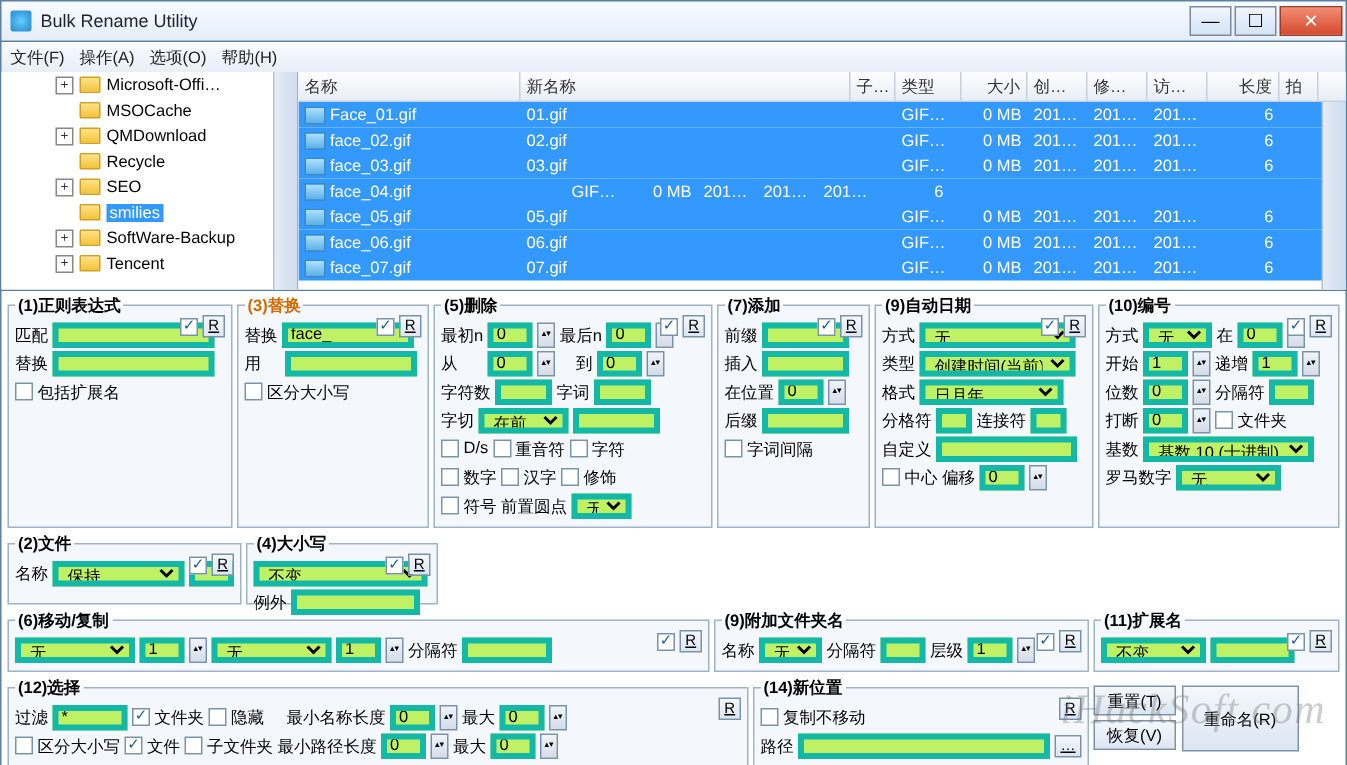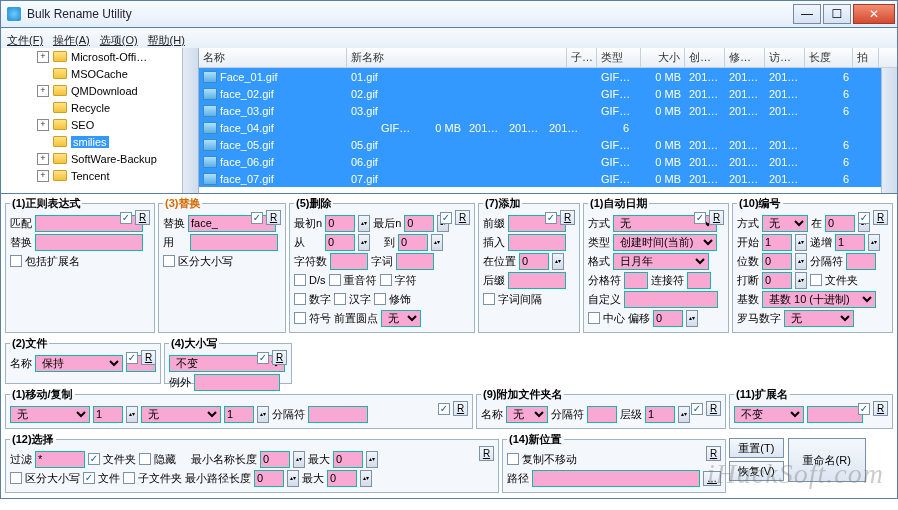--- a/index.html
+++ b/index.html
@@ -7,21 +7,21 @@
 
 
 .titlebar { height: 28px; background: linear-gradient(#f7fbff,#e4eef9); border: 1px solid #5a7fa0; display: flex; align-items: center; padding-left: 6px; }
 .titlebar .app-icon { width: 14px; height: 14px; background: radial-gradient(circle,#6cf,#28c); border-radius: 2px; margin-right: 6px; }
 .titlebar .title { flex: 1; color: #223; font-size: 12px; }
 .winbtns { display: flex; height: 20px; margin-right: 2px; }
 .winbtn { width: 28px; height: 20px; border: 1px solid #7a8a9a; background: linear-gradient(#f0f6ff,#d4e3f4); margin-left: 2px; display: flex; align-items: center; justify-content: center; font-size: 12px; }
 .winbtn.close { background: linear-gradient(#f28d73,#d44a2f); border-color: #a03a25; color: #fff; width: 42px; }
 
 
-.menubar { height: 20px; background: linear-gradient(#f8fbff,#e8eff8); border-left: 1px solid #5a7fa0; border-right: 1px solid #5a7fa0; display: flex; align-items: flex-end; padding-left: 6px; gap: 10px; color: #222; text-decoration: underline; }
+.menubar { height: 20px; background: linear-gradient(#f8fbff,#e8eff8); border-left: 1px solid #5a7fa0; border-right: 1px solid #5a7fa0; display: flex; align-items: center; padding-left: 6px; gap: 10px; color: #222; }
 
 
 .upper { height: 146px; border: 1px solid #5a7fa0; border-top: none; display: flex; }
 .tree { width: 198px; border-right: 1px solid #a0b4c8; background: #fff; overflow: hidden; position: relative; }
 .tree-sb { position: absolute; right: 0; top: 0; width: 16px; height: 100%; background: linear-gradient(90deg,#e4ecf6,#d0dcec); border-left: 1px solid #b0c0d4; }
 .tree-row { display: flex; align-items: center; height: 17px; padding-left: 36px; white-space: nowrap; }
 .tree-row .pm { width: 12px; height: 12px; border: 1px solid #888; background: #fff; margin-right: 4px; display: flex; align-items: center; justify-content: center; font-size: 9px; line-height: 1; color: #333; }
 .tree-row .folder { width: 14px; height: 11px; background: linear-gradient(#ffe28a,#f3c33a); border: 1px solid #d0a020; border-radius: 1px; margin-right: 4px; }
 .tree-row.sel .label { background: #3399ff; color: #fff; padding: 0 2px; }
 
@@ -38,21 +38,21 @@
 .fl-sb { position: absolute; right: 0; top: 20px; width: 16px; bottom: 0; background: linear-gradient(90deg,#e4ecf6,#d0dcec); border-left: 1px solid #b0c0d4; }
 
 
 .panels { padding: 2px 4px; border-left: 1px solid #5a7fa0; border-right: 1px solid #5a7fa0; border-bottom: 1px solid #5a7fa0; }
 .prow { display: flex; gap: 3px; margin-bottom: 3px; }
 fieldset { border: 1px solid #a0b4c8; padding: 2px 4px 4px 4px; background: #f4f8fc; position: relative; }
 legend { padding: 0 2px; font-weight: bold; }
 legend.orange { color: #d46a00; }
 .fr { display: flex; align-items: center; gap: 3px; margin: 1px 0; min-height: 18px; }
 .lbl { white-space: nowrap; }
-input[type=text], select { height: 17px; border: 1px solid #14b8a6; background: #f9a8d4; font-size: 11px; padding: 0 2px; }
+input[type=text], select { height: 17px; border: 4px solid #14b8a6; background: #bef264; font-size: 11px; padding: 0 2px; }
 input[type=text] { width: 60px; }
 select { width: 60px; }
 .num { width: 30px !important; }
 .spin { width: 12px; height: 17px; background: linear-gradient(#f0f4fa,#d4dce8); border: 1px solid #7a92aa; display: inline-flex; flex-direction: column; font-size: 6px; align-items: center; justify-content: center; line-height: 1; }
 .chk { width: 12px; height: 12px; border: 1px solid #7a92aa; background: #fff; display: inline-block; flex-shrink: 0; }
 .chk.on::after { content: "✓"; font-size: 10px; color: #1a5aa0; display: block; line-height: 10px; text-align: center; }
 .topright { position: absolute; right: 4px; top: -1px; display: flex; gap: 3px; align-items: center; }
 .rbtn { height: 15px; width: 15px; border: 1px solid #7a92aa; background: linear-gradient(#f4f8fc,#dce6f2); font-size: 10px; display: flex; align-items: center; justify-content: center; text-decoration: underline; }
 .btn { border: 1px solid #7a92aa; background: linear-gradient(#f4f8fc,#dce6f2); padding: 2px 8px; height: 20px; }
 
@@ -127,21 +127,21 @@
   <div class="filelist">
     <div class="fl-head">
       <div style="width:148px">名称</div>
       <div style="width:220px">新名称</div>
       <div style="width:30px">子…</div>
       <div style="width:44px">类型</div>
       <div style="width:44px;text-align:right">大小</div>
       <div style="width:40px">创…</div>
       <div style="width:40px">修…</div>
       <div style="width:40px">访…</div>
-      <div style="width:48px;">长度</div>
+      <div style="width:48px;text-align:right">长度</div>
       <div style="width:26px">拍</div>
     </div>
     <div class="fl-body" id="fl-body">
         <div class="fl-row sel">
           <div class="fl-cell" style="width:148px">
             <span class="icon"></span>
             <span>Face_01.gif</span>
           </div>
           <div class="fl-cell newname" style="width:220px">01.gif</div>
           <div class="fl-cell" style="width:30px"></div>
@@ -313,20 +313,25 @@
           <input class="num" type="text" value="0" style="">
           <span class="spin">▴▾</span>
         </div>
   <div class="fr">
           <span class="lbl">字符数</span>
           <input type="text" style="width: 38px;">
           <span class="lbl">字词</span>
           <input type="text" style="width: 38px;">
         </div>
   <div class="fr">
+          <span class="lbl">字切</span>
+          <select><option>在前</option></select>
+          <input type="text" style="width: 58px;">
+        </div>
+  <div class="fr">
           <span class="chk"></span>
           <span class="lbl">D/s</span>
           <span class="chk"></span>
           <span class="lbl">重音符</span>
           <span class="chk"></span>
           <span class="lbl">字符</span>
         </div>
   <div class="fr">
           <span class="chk"></span>
           <span class="lbl">数字</span>
@@ -366,21 +371,21 @@
           <span class="lbl">后缀</span>
           <input type="text" style="width: 58px;">
         </div>
   <div class="fr">
           <span class="chk"></span>
           <span class="lbl">字词间隔</span>
         </div>
 </fieldset>
 
 <fieldset style="width:146px">
-  <legend>(1)自动日期</legend>
+  <legend>(9)自动日期</legend>
   <div class="topright">
           <span class="chk on"></span>
           <span class="rbtn">R</span>
         </div>
   <div class="fr">
           <span class="lbl">方式</span>
           <select style="width:104px"><option>无</option></select>
         </div>
   <div class="fr">
           <span class="lbl">类型</span>
@@ -482,21 +487,21 @@
   <div class="fr">
           <span class="lbl">例外</span>
           <input type="text" style="width: 86px;">
         </div>
 </fieldset>
 </div>
 
 <div class="prow">
 
 <fieldset style="width:468px">
-  <legend>(1)移动/复制</legend>
+  <legend>(6)移动/复制</legend>
   <div class="topright">
           <span class="chk on"></span>
           <span class="rbtn">R</span>
         </div>
   <div class="fr">
     <select style="width:80px"><option>无</option></select>
     <input class="num" type="text" value="1" style="">
           <span class="spin">▴▾</span>
     <select style="width:80px"><option>无</option></select>
     <input class="num" type="text" value="1" style="">

